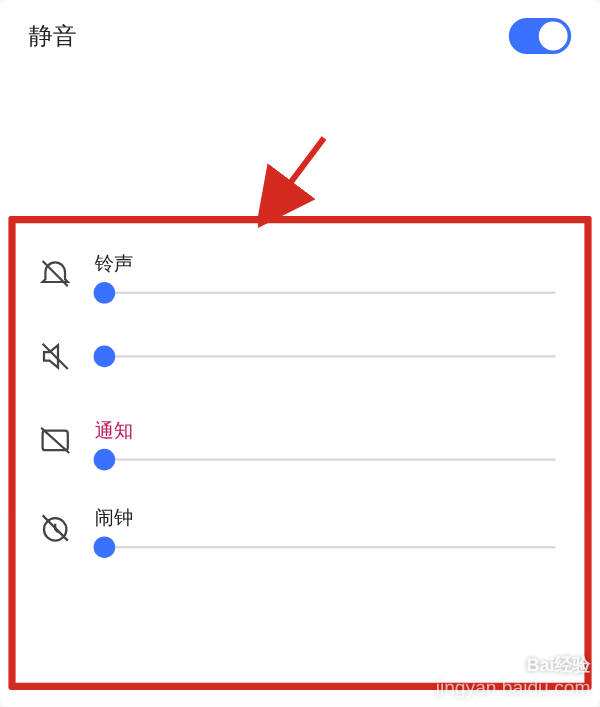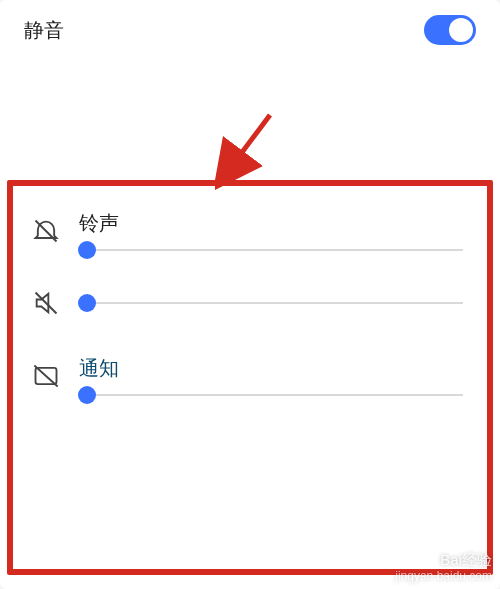--- a/index.html
+++ b/index.html
@@ -73,26 +73,26 @@
     align-items: center;
     justify-content: center;
     color: #444;
   }
   .slider-body {
     flex: 1;
     padding-left: 16px;
     padding-right: 8px;
   }
   .slider-label {
-    font-size: 20px;
+    font-size: 16px;
     color: #222;
     margin-bottom: 12px;
     font-family: Liberation Mono, monospace;
   }
-  .slider-label.muted { color: #0c4a6e; }
+  .slider-label.muted { color: #be185d; }
   .slider-track {
     position: relative;
     height: 2px;
     background: #d9d9d9;
     width: 100%;
   }
   .slider-thumb {
     position: absolute;
     width: 18px; height: 18px;
     background: #3a72ff;
@@ -104,22 +104,22 @@
     position: absolute;
     right: 8px;
     bottom: 6px;
     color: rgba(255,255,255,0.9);
     font-size: 12px;
     text-align: right;
     text-shadow: 0 0 4px rgba(0,0,0,0.4);
     line-height: 1.2;
     pointer-events: none;
   }
-  .watermark .wm-main { font-size: 15px; font-weight: 400; opacity: .9;}
-  .watermark .wm-sub { font-size: 12px; opacity: .7; margin-left: 28px;}
+  .watermark .wm-main { font-size: 15px; font-weight: 700; opacity: .9;}
+  .watermark .wm-sub { font-size: 16px; opacity: .7; margin-left: 28px;}
 </style>
 </head>
 <body>
 
 <div class="screen">
 
   <div class="toggle-row">
     <span class="toggle-label">静音</span>
     <div class="switch">
         <div class="knob"></div>
@@ -176,20 +176,35 @@
           </svg>
         </span>
         <div class="slider-body">
           <div class="slider-label muted">通知</div>
           <div class="slider-track">
             <div class="slider-thumb" style="left:2%"></div>
           </div>
         </div>
       </div>
 
+      <div class="slider-row">
+        <span class="slider-icon">
+          <svg width="28" height="28" viewBox="0 0 24 24" fill="none" stroke="currentColor" stroke-width="1.6">
+            <circle cx="12" cy="13" r="8"></circle>
+              <path d="M12 9v4l2 2"></path>
+              <line x1="3" y1="3" x2="21" y2="21"></line>
+          </svg>
+        </span>
+        <div class="slider-body">
+          <div class="slider-label">闹钟</div>
+          <div class="slider-track">
+            <div class="slider-thumb" style="left:2%"></div>
+          </div>
+        </div>
+      </div>
 
     </div>
   </div>
 
   <div class="watermark">
     <div class="wm-main">Bai经验</div>
     <div class="wm-sub">jingyan.baidu.com</div>
   </div>
 
 </div>

